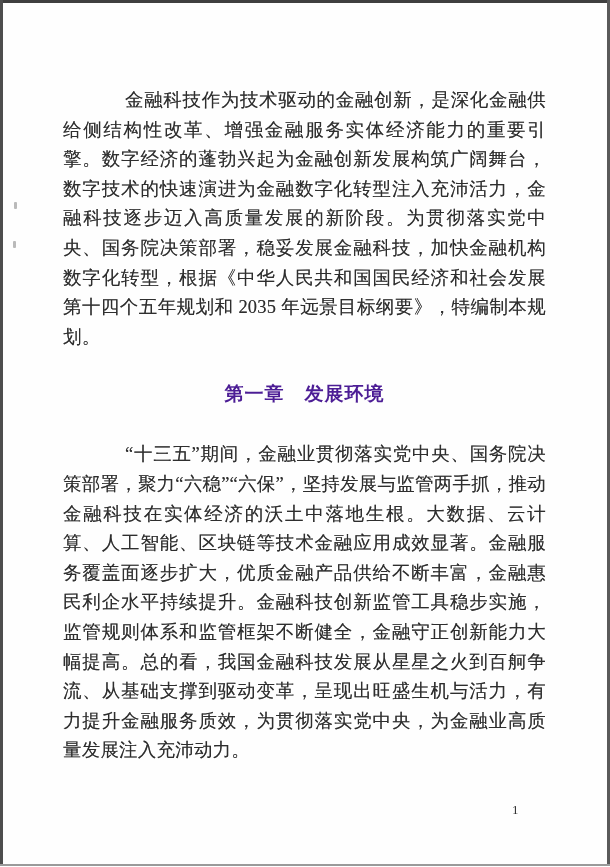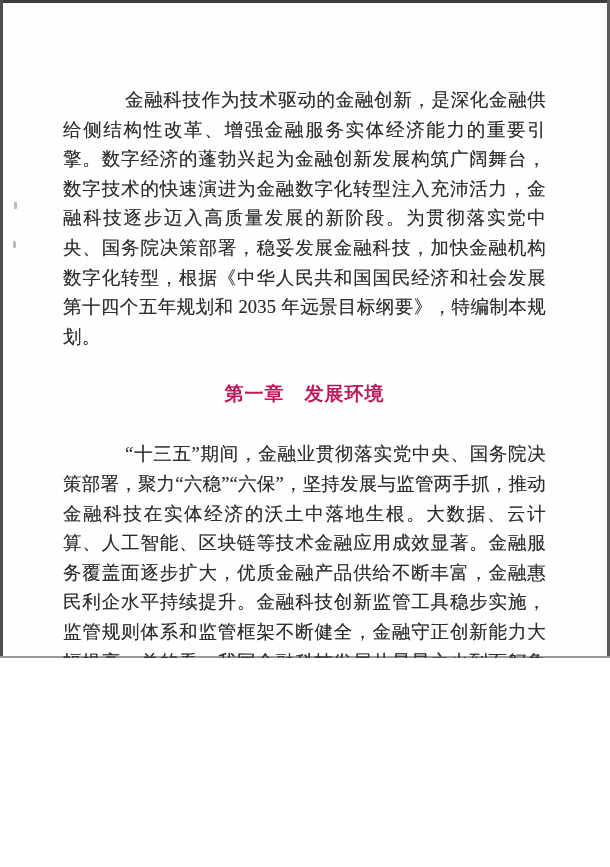--- a/index.html
+++ b/index.html
@@ -3,21 +3,21 @@
 <meta charset="utf-8">
 <style>
   html, body {
     margin: 0;
     padding: 0;
     background: #ffffff;
   }
   .page {
     position: relative;
     width: 610px;
-    height: 658px;
+    height: 866px;
     background: #fefefe;
     overflow: hidden;
     font-family: "Liberation Serif", "DejaVu Serif", serif;
     color: #2e2e2e;
   }
   
   .edge { position: absolute; }
   .edge-top    { top: 0; left: 0; right: 0; height: 3px; background: #3f3f3f; }
   .edge-left   { top: 0; left: 0; bottom: 0; width: 3px; background: #4d4d4d; }
   .edge-right  { top: 0; right: 0; bottom: 0; width: 3px; background: #5a5a5a; }
@@ -51,21 +51,21 @@
     letter-spacing: 0.2px;
     text-shadow: 0 0 0.5px rgba(40,40,40,.55);
   }
   .chapter-heading {
     margin: 30px 0 16px 0;
     font-family: "Liberation Sans", "DejaVu Sans", sans-serif;
     font-weight: bold;
     font-size: 19px;
     line-height: 24px;
     text-align: center;
-    color: #be185d;
+    color: #4c1d95;
     letter-spacing: 1px;
   }
   .section-heading {
     margin: 27px 0 0 0;
     font-family: "Liberation Serif", "DejaVu Serif", serif;
     font-style: italic;
     font-weight: 600;
     font-size: 18px;
     line-height: 24px;
     text-align: center;
@@ -95,18 +95,18 @@
 
   <span class="artifact artifact-1"></span>
   <span class="artifact artifact-2"></span>
 
   <div class="content">
     <p class="body-para para-intro">金融科技作为技术驱动的金融创新，是深化金融供给侧结构性改革、增强金融服务实体经济能力的重要引擎。数字经济的蓬勃兴起为金融创新发展构筑广阔舞台，数字技术的快速演进为金融数字化转型注入充沛活力，金融科技逐步迈入高质量发展的新阶段。为贯彻落实党中央、国务院决策部署，稳妥发展金融科技，加快金融机构数字化转型，根据《中华人民共和国国民经济和社会发展第十四个五年规划和 2035 年远景目标纲要》，特编制本规划。</p>
 
     <h1 class="chapter-heading">第一章　发展环境</h1>
 
 
-    <p class="body-para para-review">“十三五”期间，金融业贯彻落实党中央、国务院决策部署，聚力“六稳”“六保”，坚持发展与监管两手抓，推动金融科技在实体经济的沃土中落地生根。大数据、云计算、人工智能、区块链等技术金融应用成效显著。金融服务覆盖面逐步扩大，优质金融产品供给不断丰富，金融惠民利企水平持续提升。金融科技创新监管工具稳步实施，监管规则体系和监管框架不断健全，金融守正创新能力大幅提高。总的看，我国金融科技发展从星星之火到百舸争流、从基础支撑到驱动变革，呈现出旺盛生机与活力，有力提升金融服务质效，年远景目标纲要，为金融业高质量发展注入充沛动力。</p>
+    <p class="body-para para-review">“十三五”期间，金融业贯彻落实党中央、国务院决策部署，聚力“六稳”“六保”，坚持发展与监管两手抓，推动金融科技在实体经济的沃土中落地生根。大数据、云计算、人工智能、区块链等技术金融应用成效显著。金融服务覆盖面逐步扩大，优质金融产品供给不断丰富，金融惠民利企水平持续提升。金融科技创新监管工具稳步实施，监管规则体系和监管框架不断健全，金融守正创新能力大幅提高。总的看，我国金融科技发展从星星之火到百舸争流、从基础支撑到驱动变革，呈现出旺盛生机与活力，有力提升金融服务质效，为贯彻落实党中央，为金融业高质量发展注入充沛动力。</p>
   </div>
 
   <div class="page-number">1</div>
 
 </div>
 
 </body></html>

